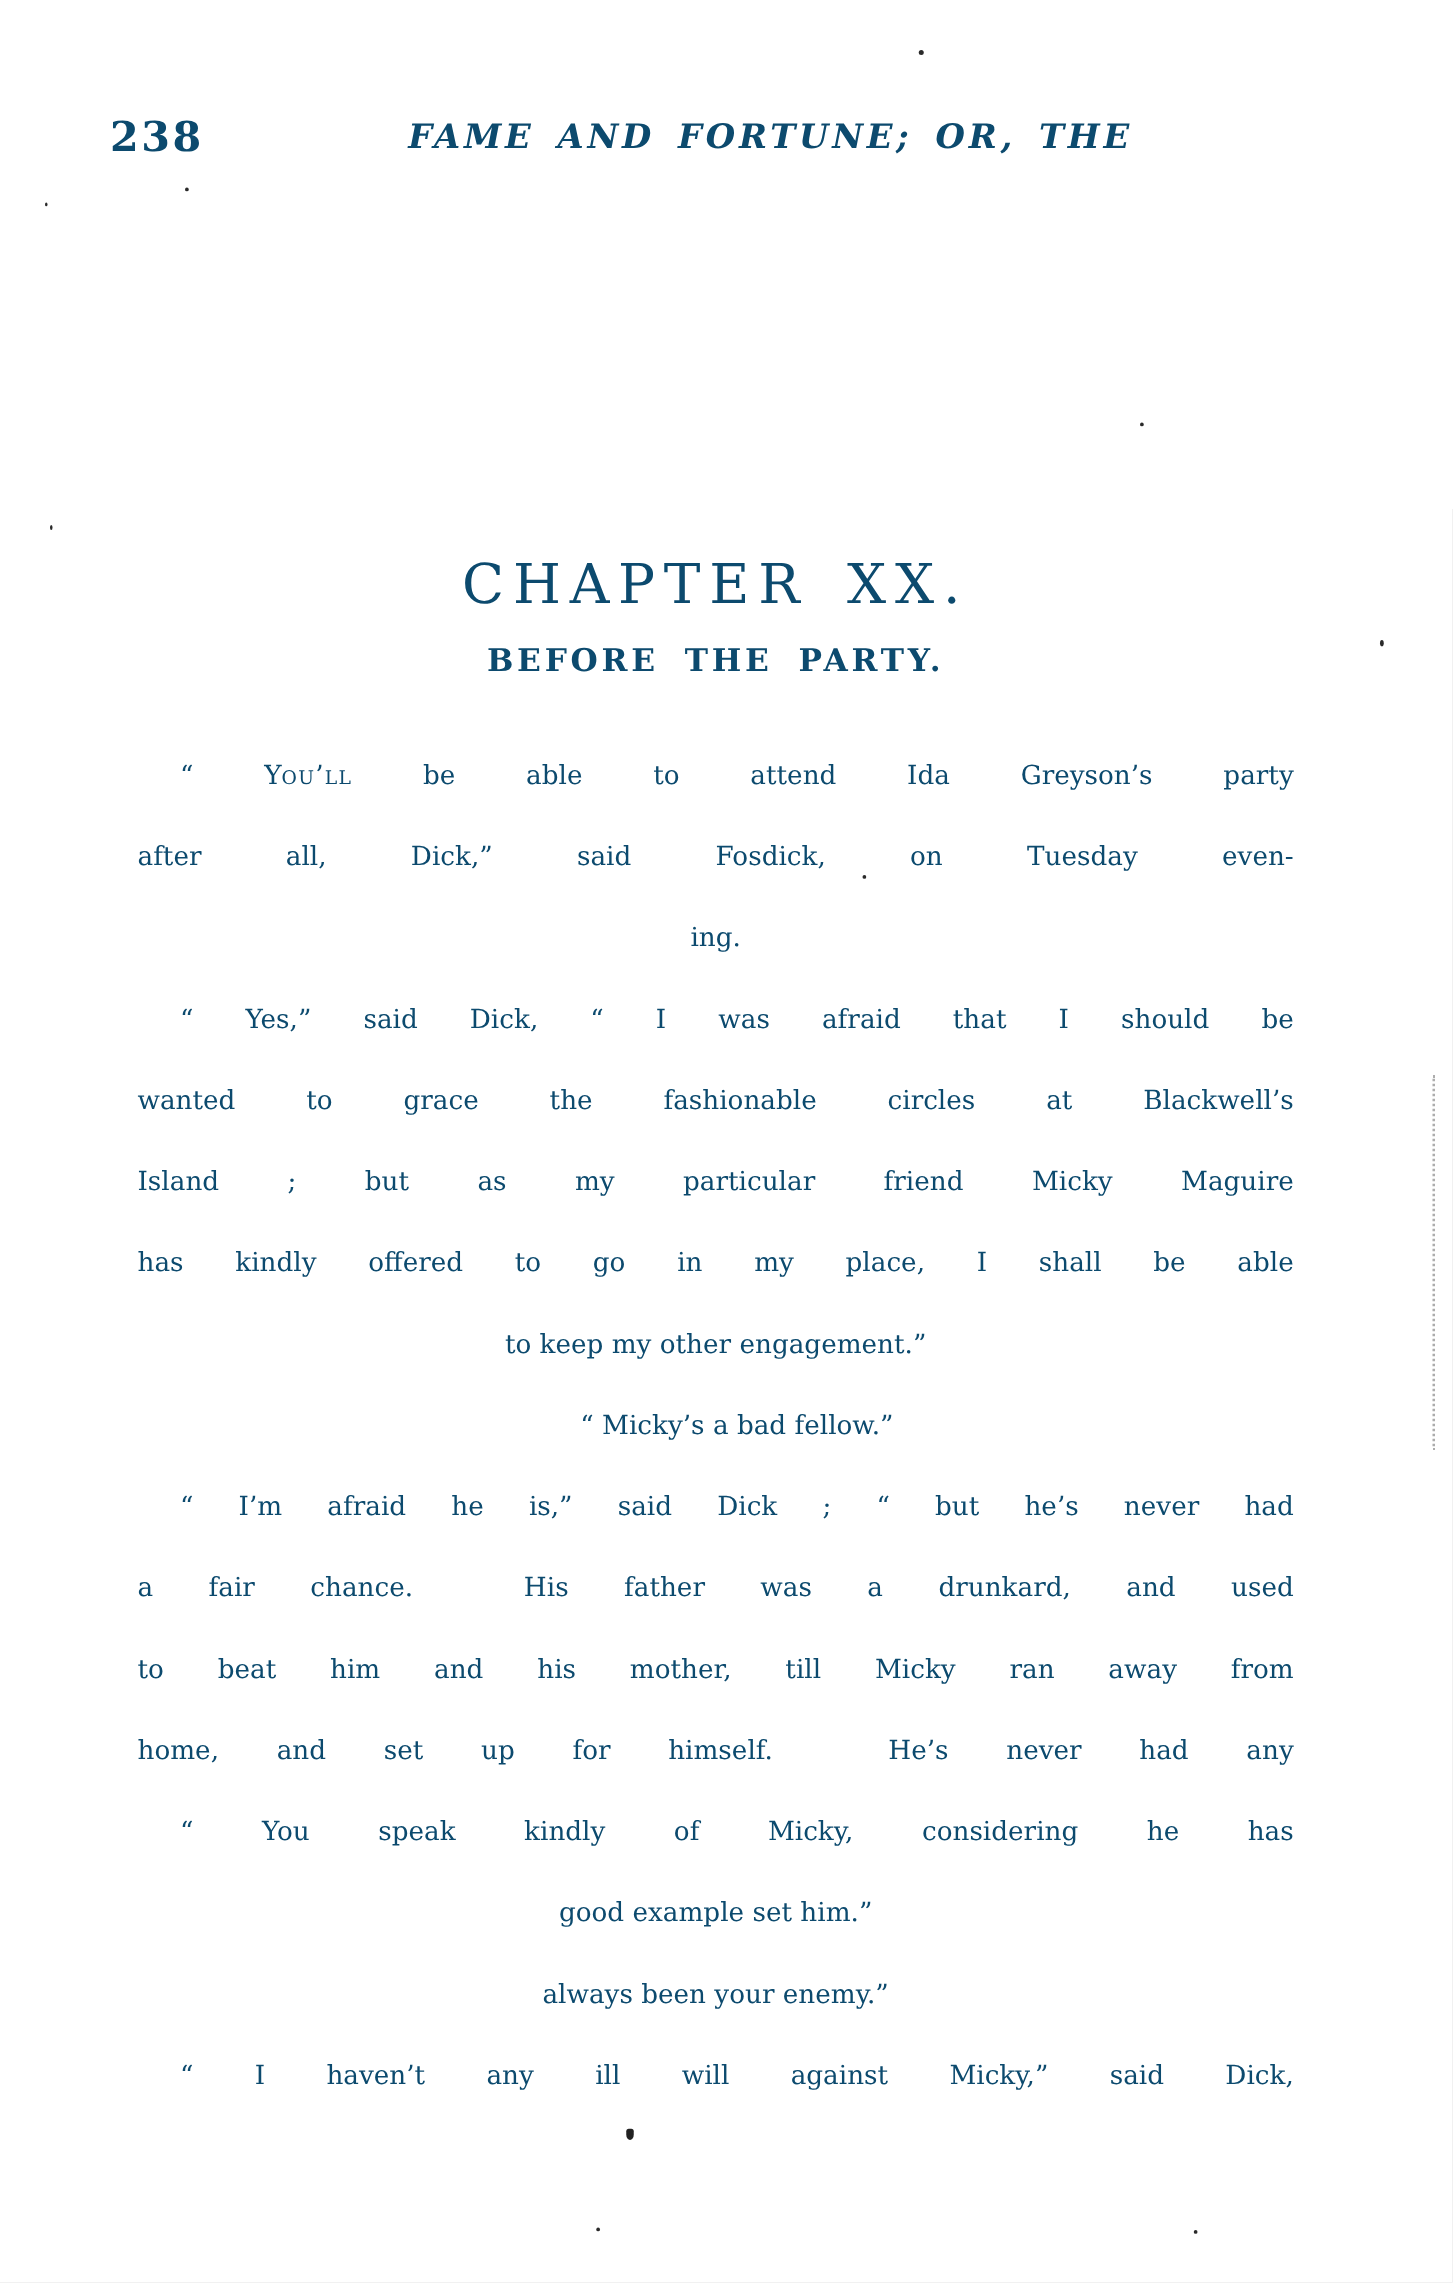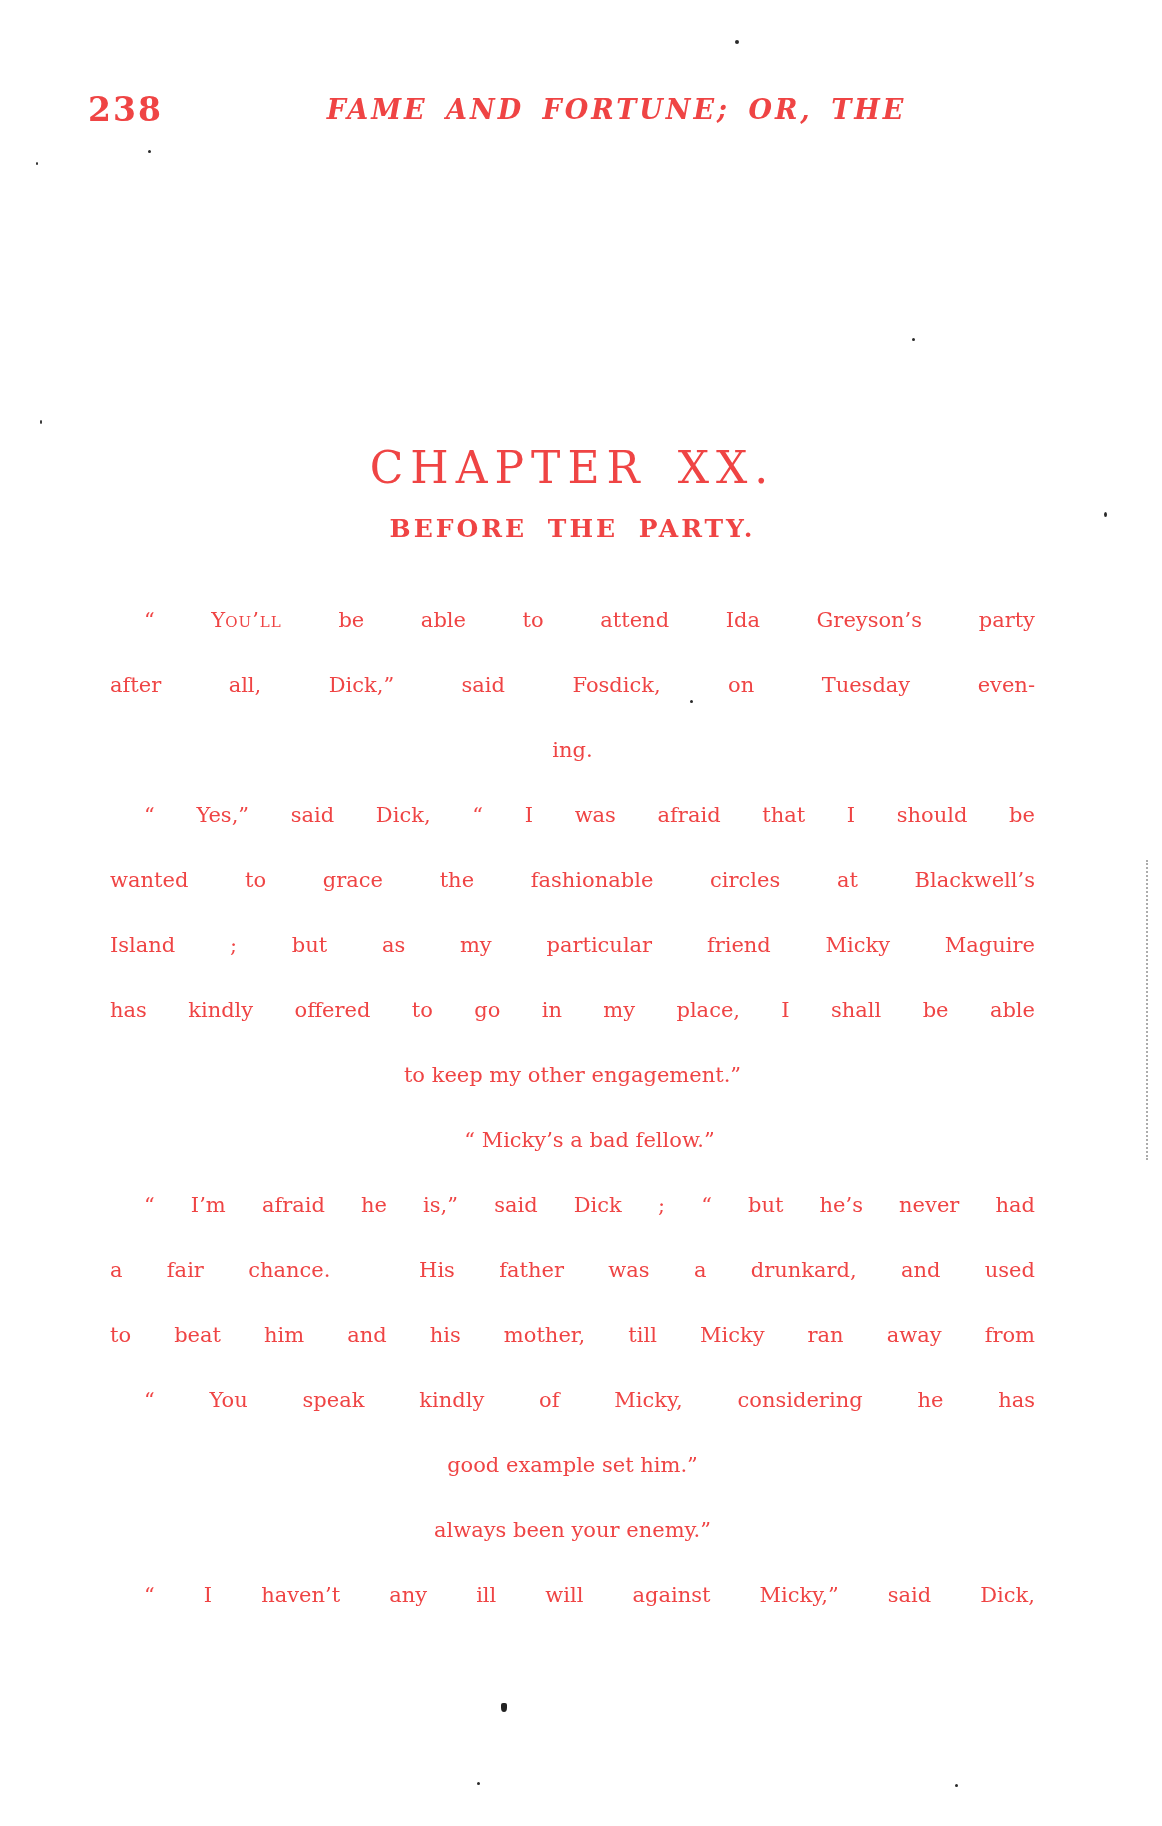--- a/index.html
+++ b/index.html
@@ -1,21 +1,21 @@
 <!DOCTYPE html>
 <html><head>
 <meta charset="utf-8">
 <style>
   html,body{margin:0;padding:0;background:#e8e8e8;}
   .page{
     position:relative;
     width:1162px;height:1826px;
     background:#ffffff;
     font-family:"DejaVu Serif","Liberation Serif",serif;
-    color:#ef4444;
+    color:#0c4a6e;
     overflow:hidden;
   }
   
   .header{position:absolute;top:90px;left:88px;right:127px;height:42px;}
   .page-number{
     position:absolute;left:0;top:0;
     font-size:33px;font-weight:bold;letter-spacing:2px;
   }
   .running-title{
     position:absolute;left:110px;right:0;top:4px;
@@ -78,20 +78,21 @@
     <div class="line">ing.</div>
     <div class="line fill indent">“ Yes,” said Dick, “ I was afraid that I should be</div>
     <div class="line fill">wanted to grace the fashionable circles at Blackwell’s</div>
     <div class="line fill">Island ; but as my particular friend Micky Maguire</div>
     <div class="line fill">has kindly offered to go in my place, I shall be able</div>
     <div class="line">to keep my other engagement.”</div>
     <div class="line indent">“ Micky’s a bad fellow.”</div>
     <div class="line fill indent">“ I’m afraid he is,” said Dick ; “ but he’s never had</div>
     <div class="line fill">a fair chance.  His father was a drunkard, and used</div>
     <div class="line fill">to beat him and his mother, till Micky ran away from</div>
+    <div class="line fill">home, and set up for himself.  He’s never had any</div>
     <div class="line fill indent">“ You speak kindly of Micky, considering he has</div>
     <div class="line">good example set him.”</div>
     <div class="line">always been your enemy.”</div>
     <div class="line fill indent">“ I haven’t any ill will against Micky,” said Dick,</div>
   </div>
 
   <div class="margin-line"></div>
   <div class="sig-mark"></div>
   <div class="speck" style="left:735px;top:40px;width:4px;height:4px;"></div>
   <div class="speck" style="left:148px;top:150px;width:3px;height:3px;"></div>

